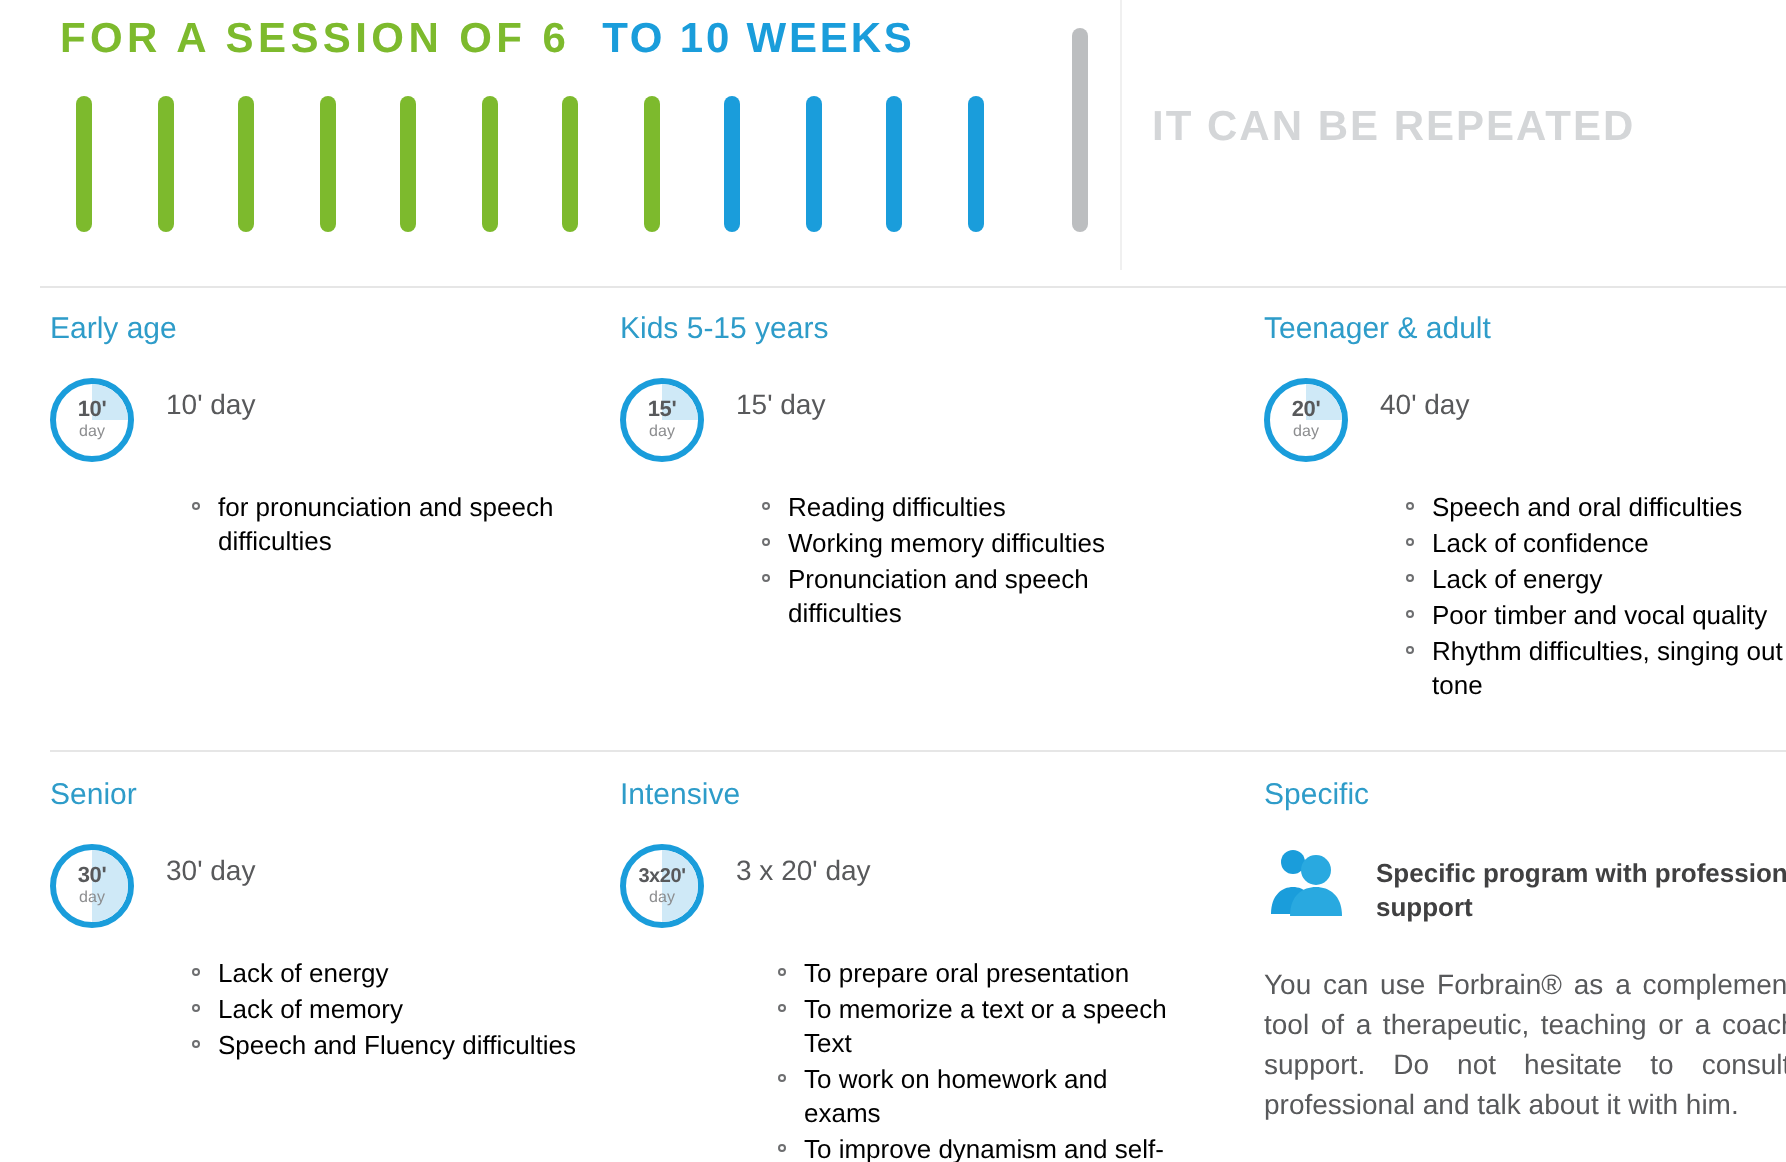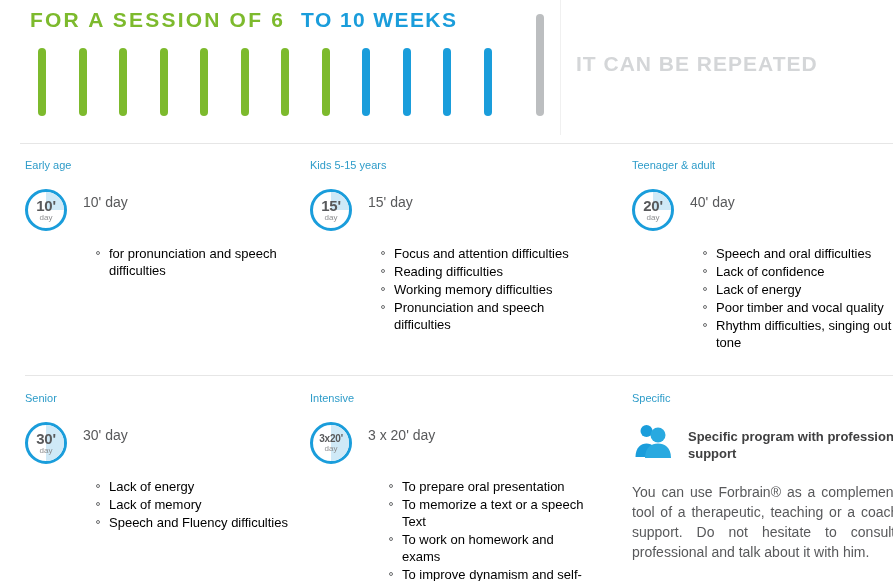--- a/index.html
+++ b/index.html
@@ -83,21 +83,21 @@
   .row-1{ top:155px; }
   .row-2{ top:388px; }
 
   .col{ position:absolute; top:0; }
   .col-1{ left:25px; width:275px; }
   .col-2{ left:310px; width:280px; }
   .col-3{ left:632px; width:285px; }
 
   .card-title{
     color:#2e9cc9;
-    font-size:11px;
+    font-size:15px;
     font-weight:normal;
     margin:0 0 14px 0;
     line-height:20px;
     white-space:nowrap;
   }
 
   .card-head{
     position:relative;
     min-height:46px;
   }
@@ -130,21 +130,21 @@
   .time-circle .labels{
     position:absolute;
     left:0;right:0;top:0;bottom:0;
     display:flex;
     flex-direction:column;
     align-items:center;
     justify-content:center;
     line-height:1;
   }
   .time-circle .t-main{
-    font-size:15px;
+    font-size:11px;
     font-weight:bold;
     color:#58595b;
     letter-spacing:-0.2px;
   }
   .time-circle .t-sub{
     font-size:8px;
     color:#8c8d8f;
     margin-top:1px;
   }
   .time-circle.wide .t-main{ font-size:10px; }
@@ -271,21 +271,20 @@
         <div class="labels">
           <span class="t-main">15'</span>
           <span class="t-sub">day</span>
         </div>
       </div>
       <div class="head-text">
         <div class="head-line">15' day</div>
       </div>
     </div>
     <ul class="bullets">
-      <li><span class="dot"></span><span>Focus and attention difficulties</span></li>
       <li><span class="dot"></span><span>Reading difficulties</span></li>
       <li><span class="dot"></span><span>Working memory difficulties</span></li>
       <li><span class="dot"></span><span>Pronunciation and speech difficulties</span></li>
     </ul>
   </div>
 
   <div class="col col-3">
     <h3 class="card-title">Teenager &amp; adult</h3>
     <div class="card-head">
       <div class="time-circle">

